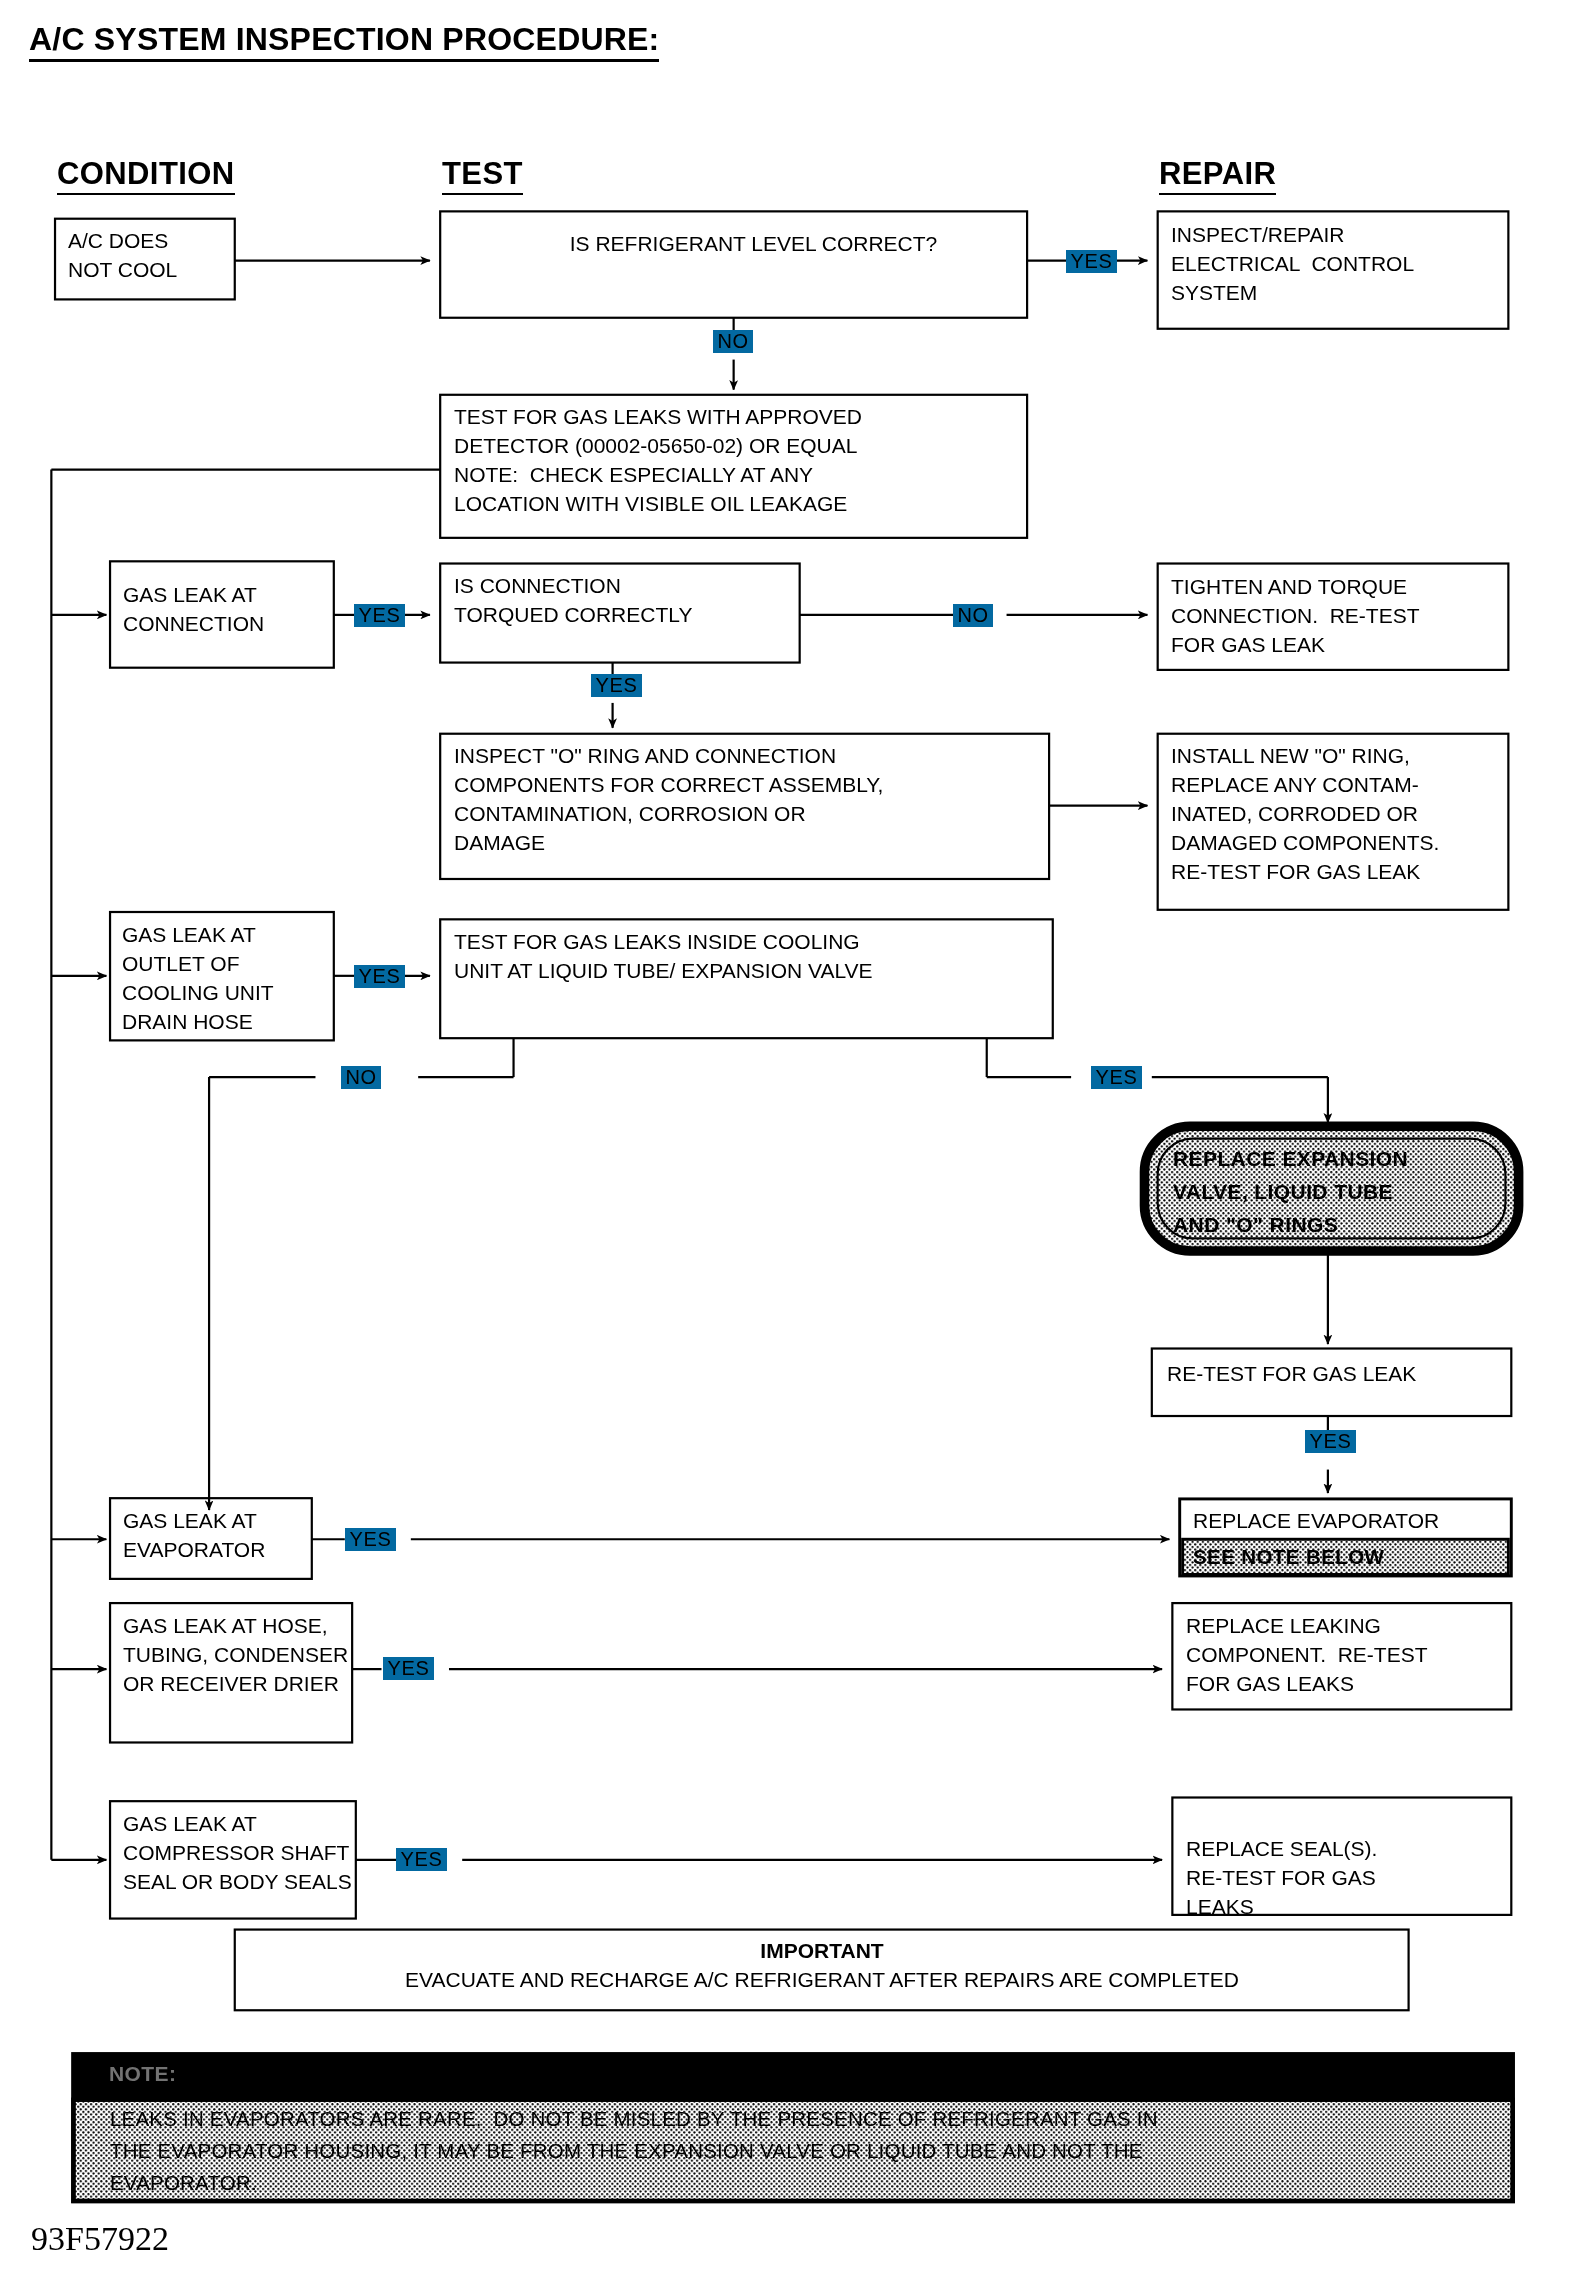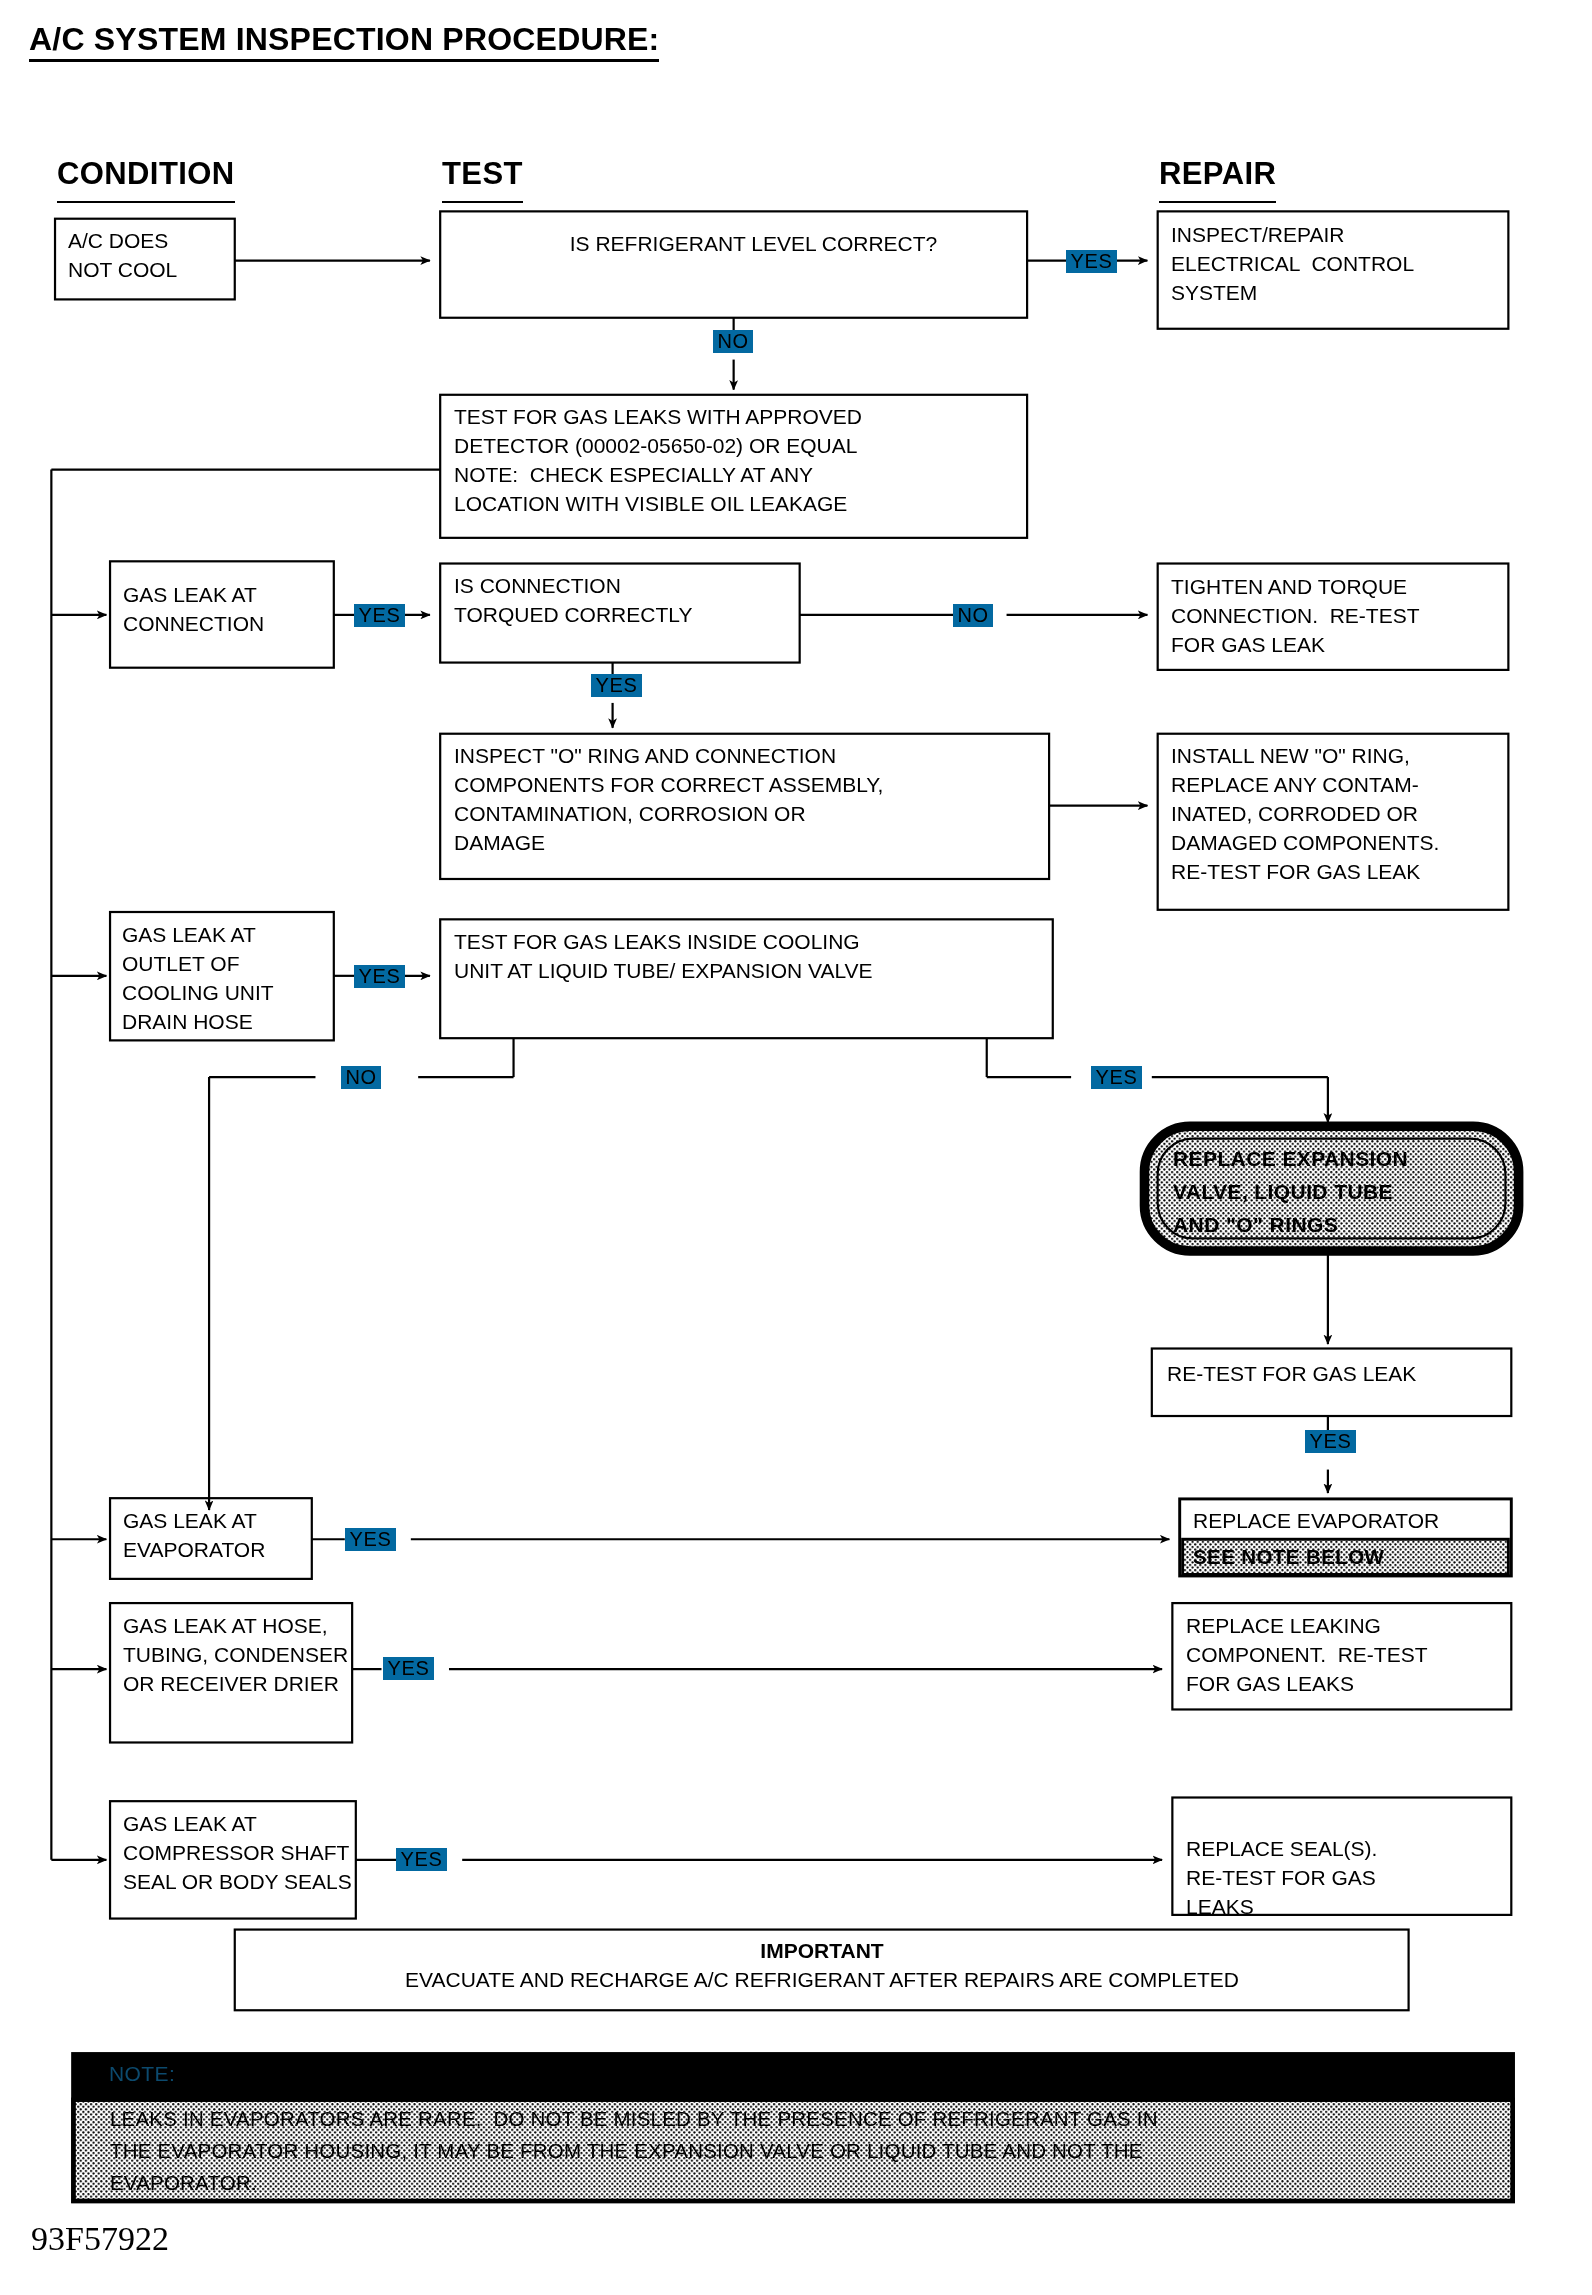--- a/index.html
+++ b/index.html
@@ -2,21 +2,21 @@
 <html style="font-size:11.7px"><head>
 <meta charset="utf-8">
 <style>
   html,body{margin:0;padding:0;background:#fff;}
   body{width:1592px;height:2295px;position:relative;
        font-family:"Liberation Sans", sans-serif;color:#000;}
   #stage{position:absolute;left:0;top:0;width:1592px;height:2295px;overflow:hidden;}
   svg{position:absolute;left:0;top:0;}
   .boxtext{position:absolute;font-size:21px;line-height:29px;white-space:pre;}
   .hdr{position:absolute;font-size:31px;font-weight:bold;letter-spacing:0.4px;}
-  .hdr u{text-decoration:none;border-bottom:2.9px solid #000;padding-bottom:10px;}
+  .hdr u{text-decoration:none;border-bottom:2.9px solid #000;padding-bottom:2px;}
   .title{position:absolute;font-size:32px;font-weight:bold;letter-spacing:0.2px;}
   .title u{text-decoration:none;border-bottom:3.7px solid #000;padding-bottom:2.9px;}
   .flag{position:absolute;font-size:20px;letter-spacing:0.7px;background:#0369a1;padding:0 4.4px;}
   .figno{position:absolute;font-family:"Liberation Serif",serif;font-size:34px;}
   .ctr{text-align:center;}
 </style>
 </head>
 <body>
 
 <div id="stage">
@@ -228,21 +228,21 @@
 
   <div class="flag" style="left:1305px;top:1430px;">YES</div>
 
   <div class="flag" style="left:345px;top:1528px;">YES</div>
   <div class="flag" style="left:383px;top:1657px;">YES</div>
   <div class="flag" style="left:396px;top:1848px;">YES</div>
 
   <div class="boxtext ctr" style="left:235px;top:1936px;width:1174px;font-weight:bold;">IMPORTANT</div>
   <div class="boxtext ctr" style="left:235px;top:1965px;width:1174px;">EVACUATE AND RECHARGE A/C REFRIGERANT AFTER REPAIRS ARE COMPLETED</div>
 
-  <div class="boxtext" style="left:109px;top:2059px;color:#0c4a6e;font-weight:normal;
+  <div class="boxtext" style="left:109px;top:2059px;color:#737373;font-weight:bold;
               font-size:21px;letter-spacing:0.4px;">NOTE:</div>
   <div class="boxtext" style="left:110px;top:2103px;font-weight:normal;
               font-size:20.5px;line-height:32px;letter-spacing:0.2px;">LEAKS IN EVAPORATORS ARE RARE.  DO NOT BE MISLED BY THE PRESENCE OF REFRIGERANT GAS IN
 THE EVAPORATOR HOUSING, IT MAY BE FROM THE EXPANSION VALVE OR LIQUID TUBE AND NOT THE
 EVAPORATOR.</div>
 
   <div class="figno" style="left:31px;top:2220px;">93F57922</div>
 
 </div>
 

